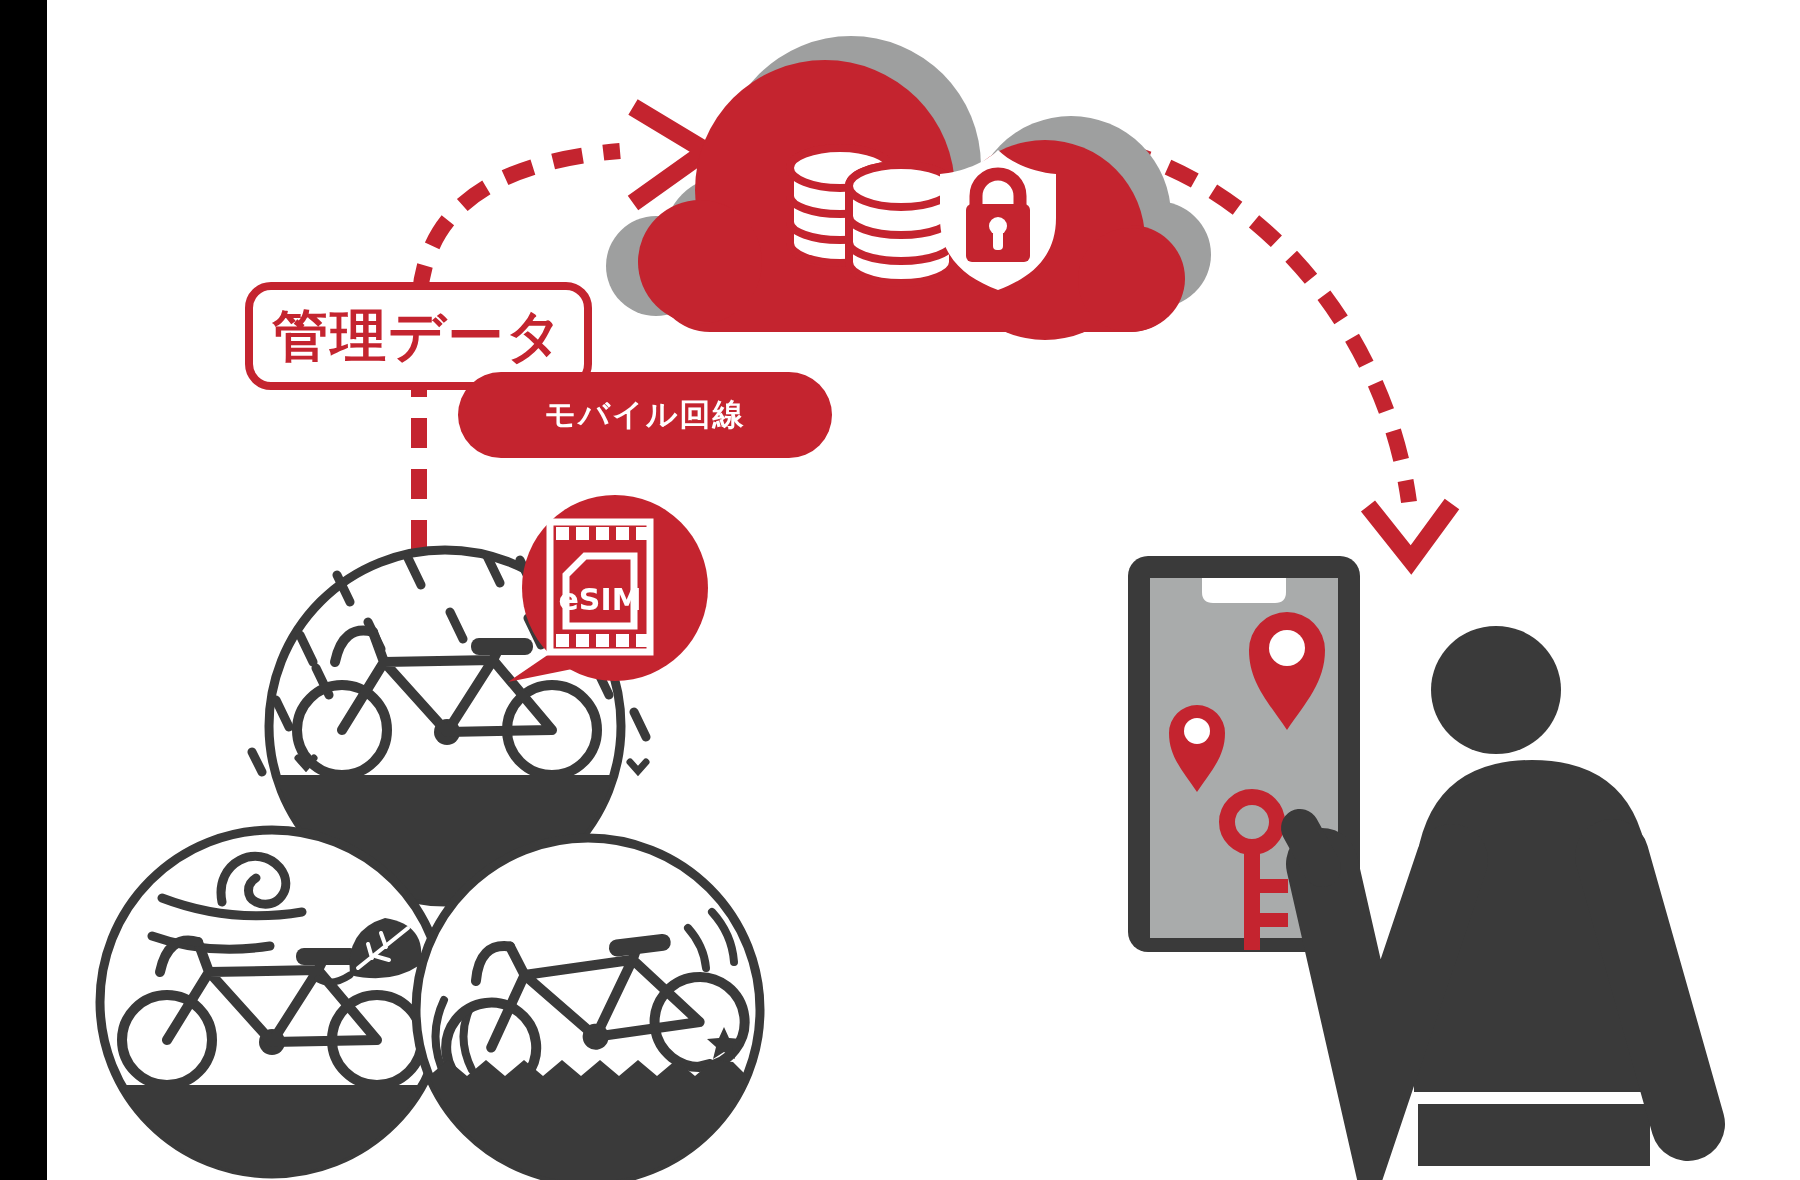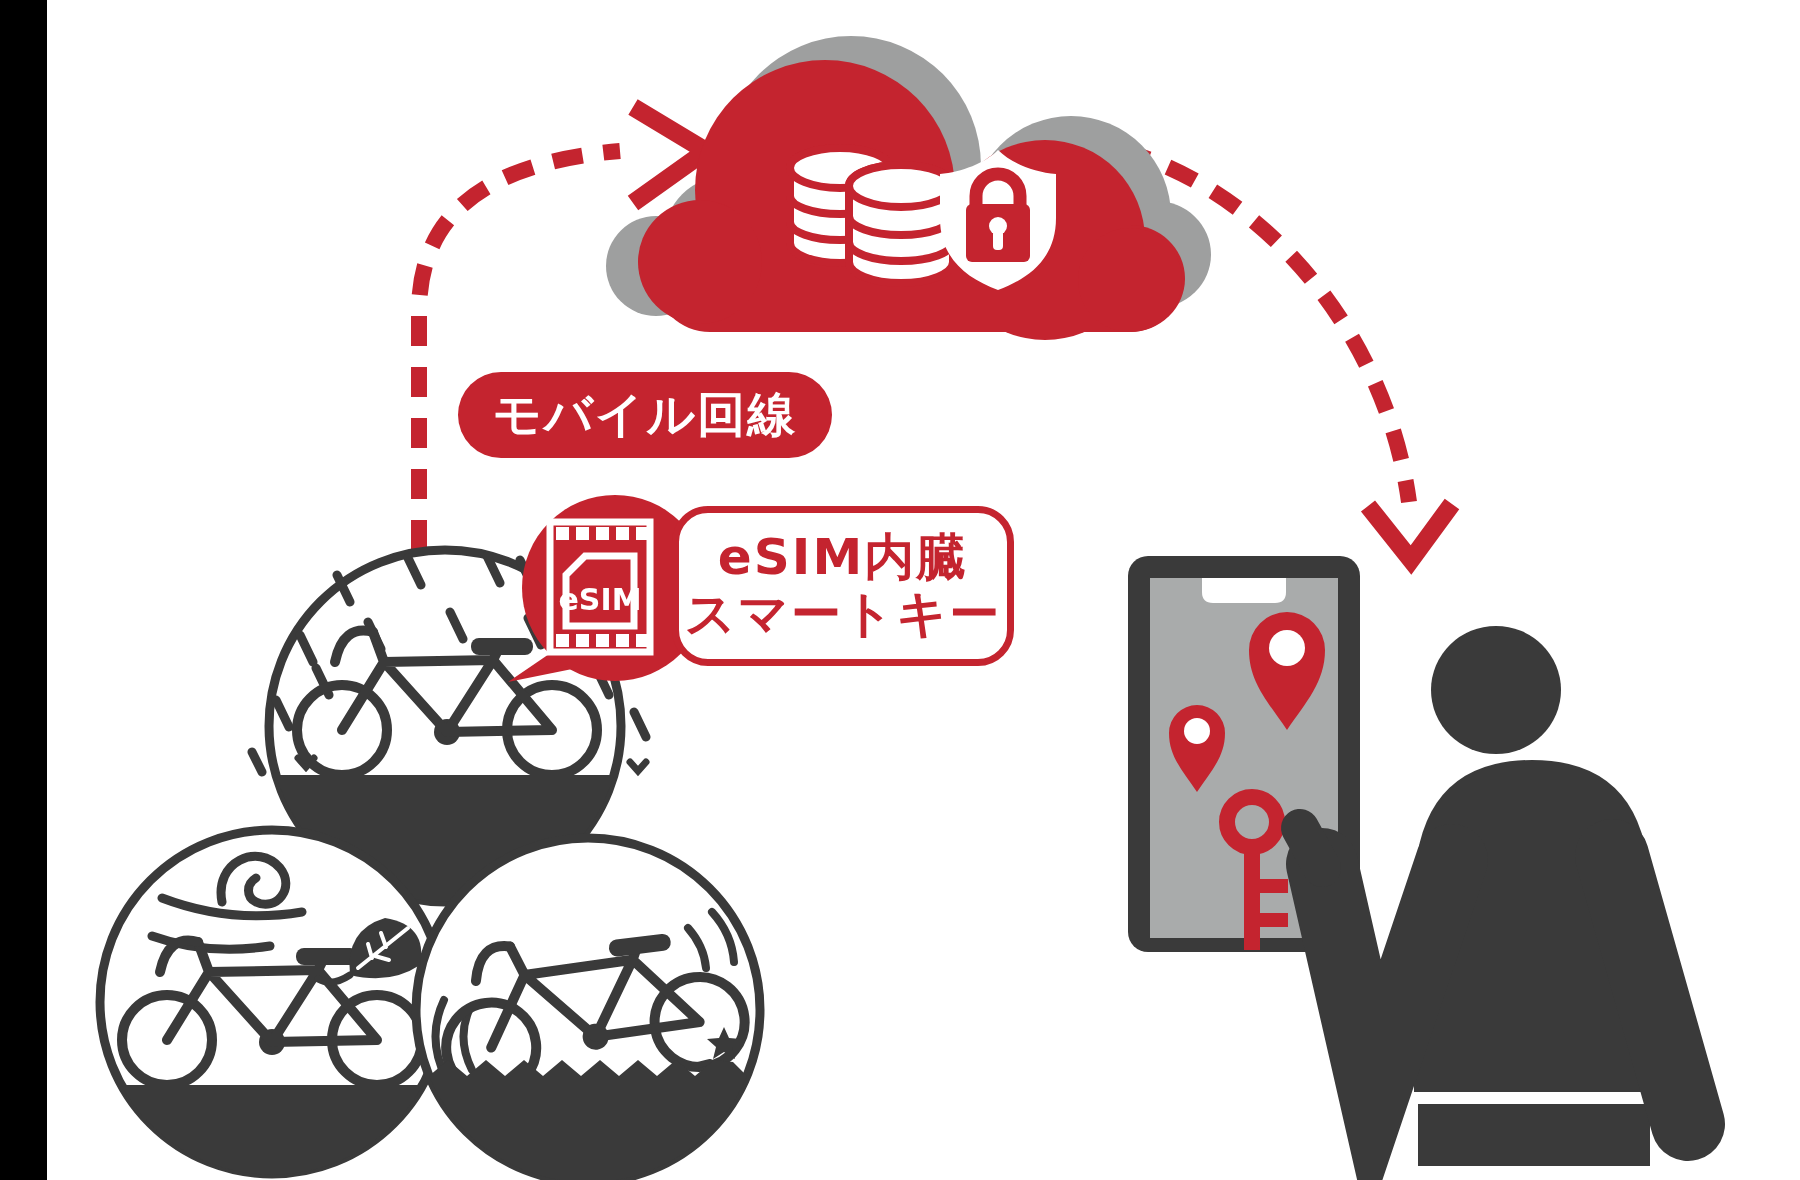--- a/index.html
+++ b/index.html
@@ -6,21 +6,21 @@
   *{box-sizing:border-box;}
   #stage{position:relative;width:1800px;height:1180px;background:#ffffff;overflow:hidden;
          font-family:"DejaVu Sans","Liberation Sans",sans-serif;}
   #left-bar{position:absolute;left:0;top:0;width:47px;height:1180px;background:#000000;}
   #scene{position:absolute;left:0;top:0;width:1800px;height:1180px;}
   .lbl{position:absolute;display:flex;align-items:center;justify-content:center;
        font-weight:bold;text-align:center;letter-spacing:2px;line-height:1.15;}
   .lbl-outline{background:#ffffff;border:8px solid #c4242f;color:#c4242f;}
   #lbl-kanri{left:245px;top:282px;width:347px;height:108px;border-radius:26px;font-size:56px;}
   #lbl-mobile{left:458px;top:372px;width:374px;height:86px;border-radius:43px;
-              background:#c4242f;color:#ffffff;font-size:48px;}
+              background:#c4242f;color:#ffffff;font-size:31px;}
   #lbl-esim{left:672px;top:506px;width:342px;height:160px;border-radius:36px;
             border-width:7px;font-size:50px;flex-direction:column;}
   #lbl-ichi{left:848px;top:930px;width:414px;height:98px;border-radius:30px;
             border-width:7px;font-size:50px;}
 </style>
 </head>
 <body>
 
 <div id="stage">
   <svg id="scene" viewBox="0 0 1800 1180">
@@ -173,22 +173,21 @@
       <path d="M 1414 1092 L 1414 896 Q 1414 760 1532 760 Q 1650 760 1650 896 L 1650 1092 Z"></path>
       <rect x="1418" y="1104" width="232" height="62"></rect>
       <g stroke="#3a3a3a" stroke-linecap="round" fill="none">
         <path d="M 1612 856 L 1688 1124" stroke-width="74"></path>
         <path d="M 1452 860 L 1374 1092 L 1322 864" stroke-width="72"></path>
         <path d="M 1322 868 L 1300 828" stroke-width="38"></path>
       </g>
     </g>
   </svg>
 
+  <div id="lbl-kanri" class="lbl lbl-outline">
+    <span>管理データ</span>
+  </div>
   <div id="lbl-mobile" class="lbl">
     <span>モバイル回線</span>
-  </div>
-  <div id="lbl-esim" class="lbl lbl-outline">
-    <span>eSIM内臓</span>
-    <span>スマートキー</span>
   </div>
 
   <div id="left-bar"></div>
 </div>
 
 </body></html>

